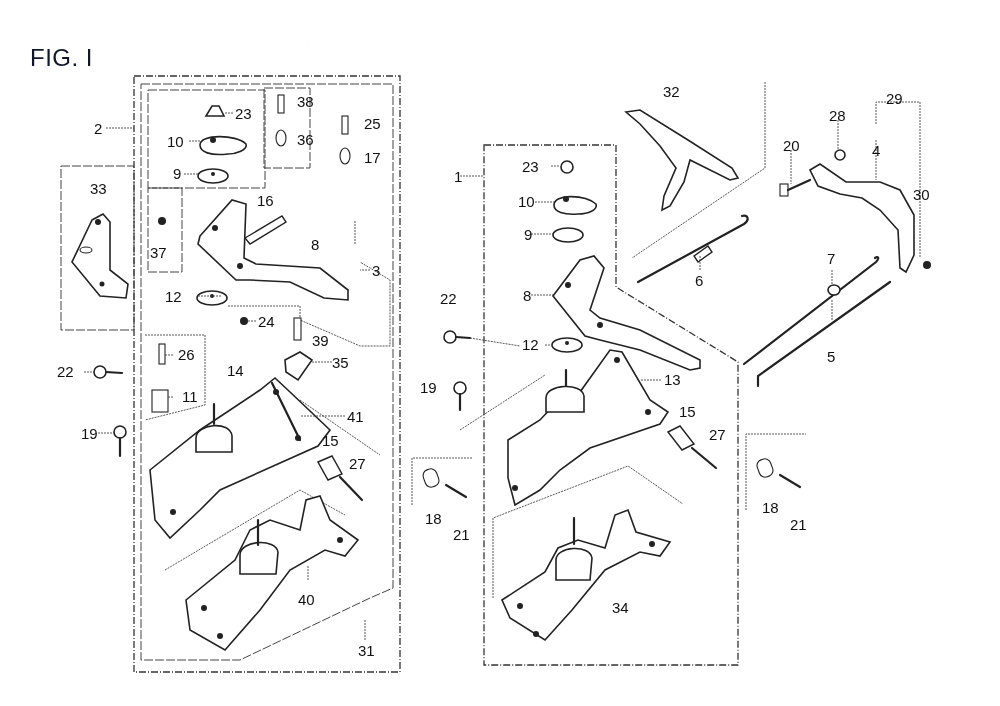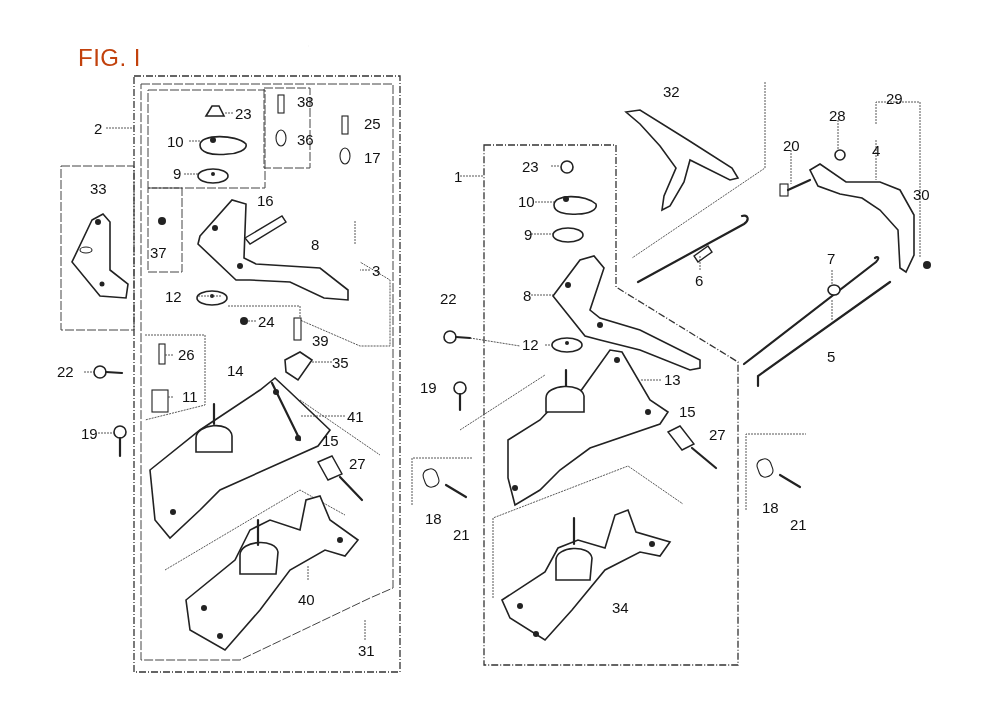--- a/index.html
+++ b/index.html
@@ -1,17 +1,17 @@
 <!DOCTYPE html>
 <html><head>
 <meta charset="utf-8">
 <style>
   html, body { margin: 0; padding: 0; background: #ffffff; }
   body { width: 1000px; height: 706px; position: relative; overflow: hidden; font-family: "Liberation Sans", sans-serif; }
-  #fig-title { position: absolute; left: 30px; top: 44px; font-size: 24px; color: #c2410c; letter-spacing: 0.5px; margin-left: 48px; }
+  #fig-title { position: absolute; left: 30px; top: 44px; font-size: 24px; color: #0f172a; letter-spacing: 0.5px; }
   svg#diagram { position: absolute; left: 0; top: 0; }
   .frame { fill: none; stroke: #333; stroke-width: 1.3; stroke-dasharray: 7 2 1 2; }
   .frame2 { fill: none; stroke: #444; stroke-width: 1; stroke-dasharray: 9 2; }
   .lead { fill: none; stroke: #444; stroke-width: 0.9; stroke-dasharray: 2 1; }
   .part { fill: #fff; stroke: #222; stroke-width: 1.6; }
   .part-thin { fill: #fff; stroke: #222; stroke-width: 1.1; }
   .hole { fill: #222; }
   .rod { fill: none; stroke: #222; stroke-width: 2.2; stroke-linecap: round; }
   .spring { fill: #fff; stroke: #222; stroke-width: 1.4; }
   .callout { font-family: "Liberation Sans", sans-serif; font-size: 15px; fill: #111; }

